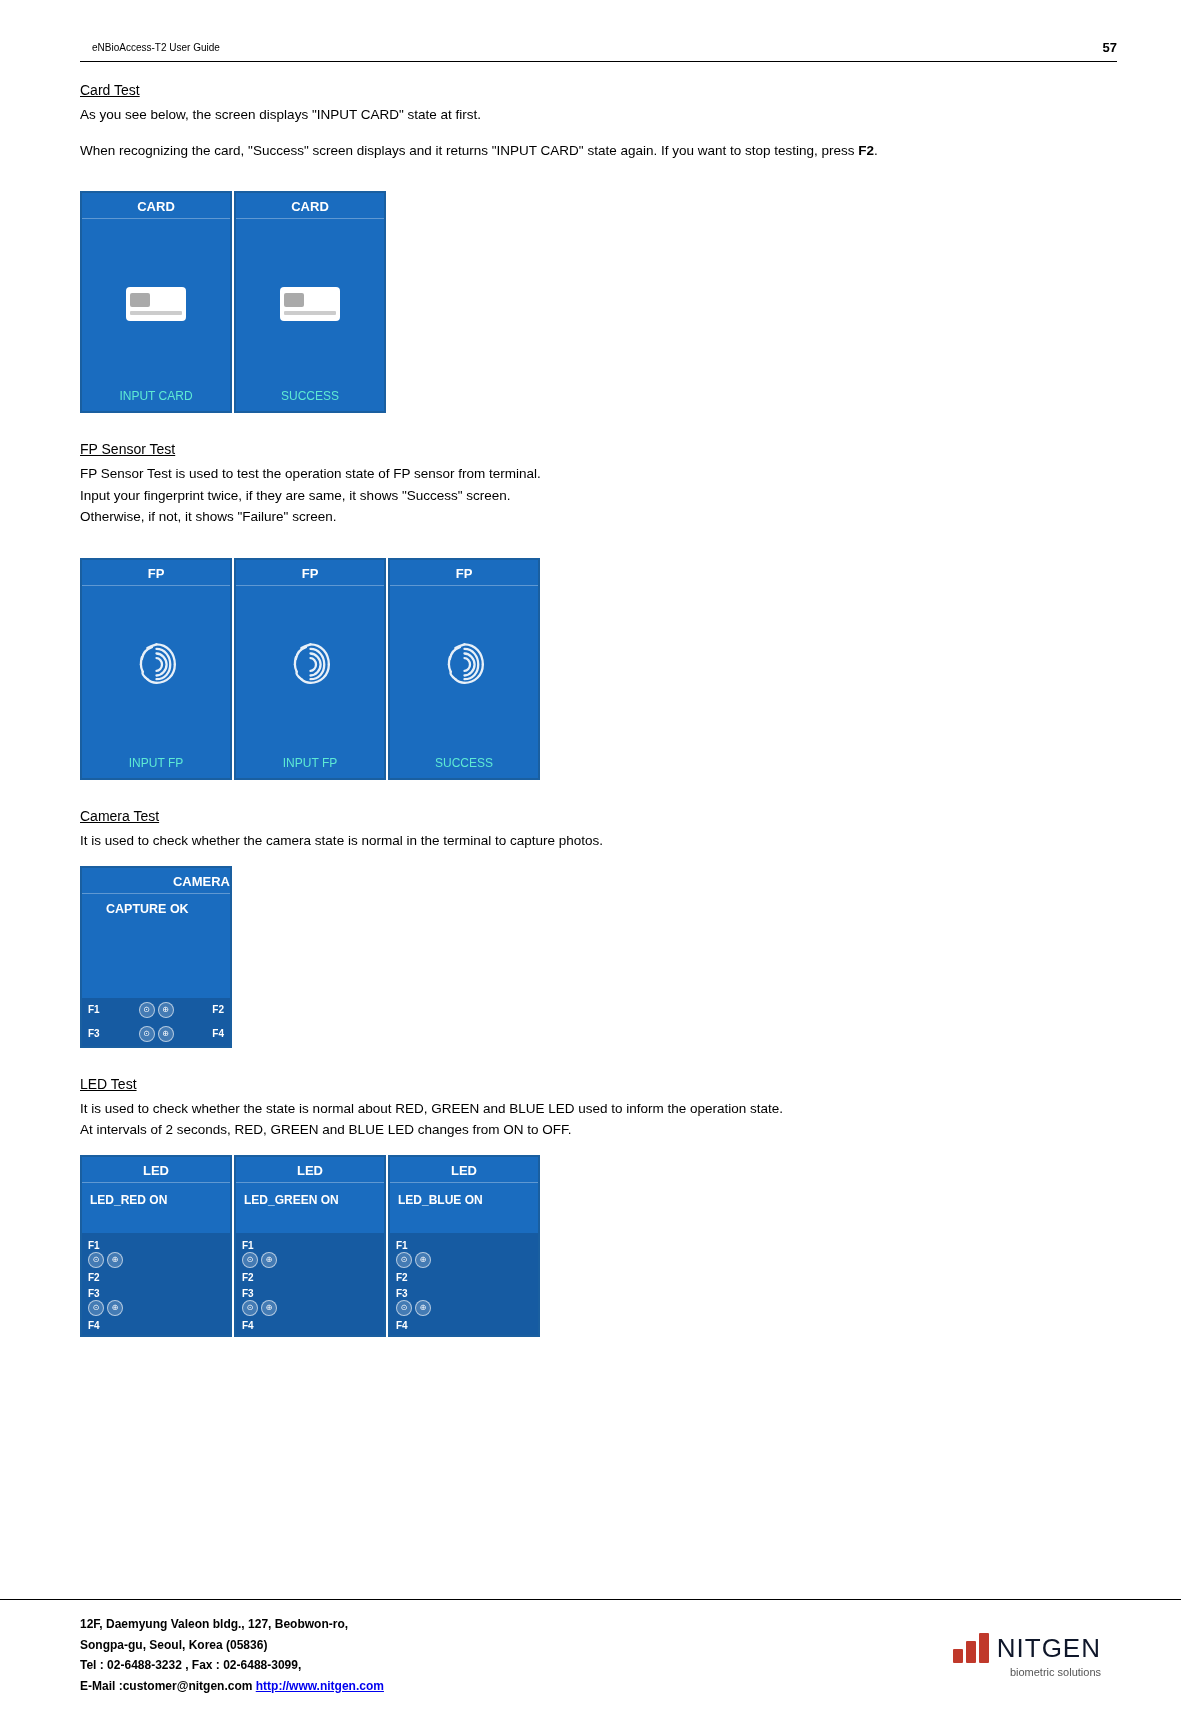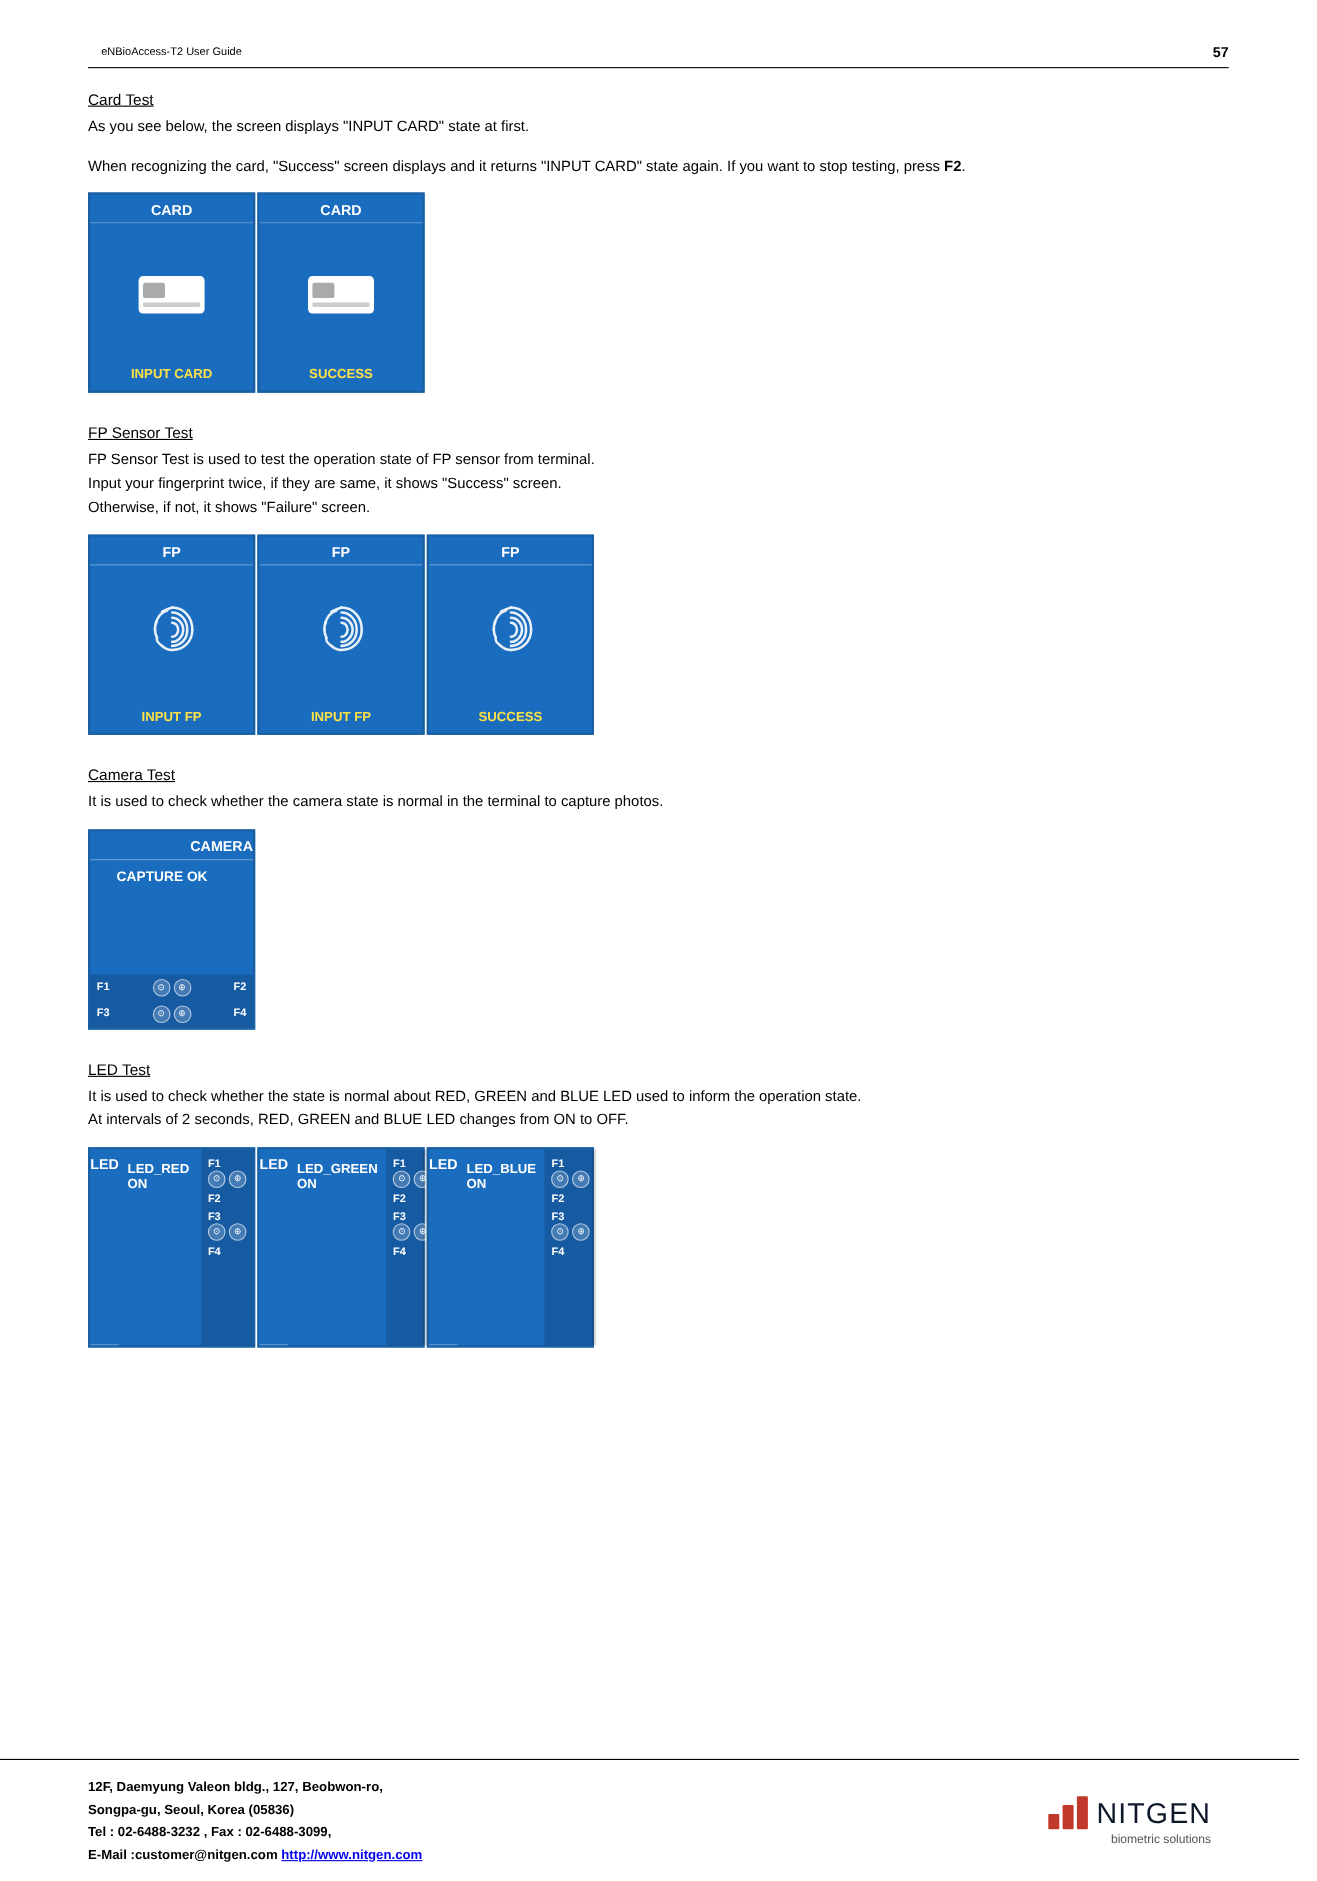--- a/index.html
+++ b/index.html
@@ -54,50 +54,51 @@
       font-weight: bold;
     }
     
     .screens-row {
       display: flex;
       gap: 0;
       margin-bottom: 8px;
     }
     .device-screen {
       width: 152px;
-      height: 182px;
+      height: 222px;
       background: #1a6cbf;
       border: 2px solid #1a5fa0;
       display: flex;
       flex-direction: column;
       align-items: center;
       padding: 0;
       margin-right: 2px;
       position: relative;
+      margin-top: 16px;
     }
     .device-screen .screen-label {
       background: #1a6cbf;
       color: #fff;
       font-size: 13px;
       font-weight: bold;
       text-align: center;
       width: 100%;
       padding: 6px 0 4px 0;
       border-bottom: 1px solid rgba(255,255,255,0.3);
     }
     .device-screen .screen-icon {
       flex: 1;
       display: flex;
       align-items: center;
       justify-content: center;
     }
     .device-screen .screen-status {
-      color: #fde047;
+      color: #5eead4;
       font-size: 12px;
-      font-weight: bold;
+      font-weight: normal;
       text-align: left;
       padding-bottom: 8px;
     }
     
     .fp-icon {
       font-size: 52px;
       color: #fff;
       opacity: 0.9;
     }
     
@@ -158,20 +159,21 @@
       gap: 3px;
       align-items: center;
     }
     
     .led-screen {
       width: 152px;
       height: 182px;
       background: #1a6cbf;
       border: 2px solid #1a5fa0;
       display: flex;
+      flex-direction: column;
       padding: 0;
       margin-right: 2px;
     }
     .led-screen .screen-label {
       background: #1a6cbf;
       color: #fff;
       font-size: 13px;
       font-weight: bold;
       text-align: center;
       padding: 6px 0 4px 0;

